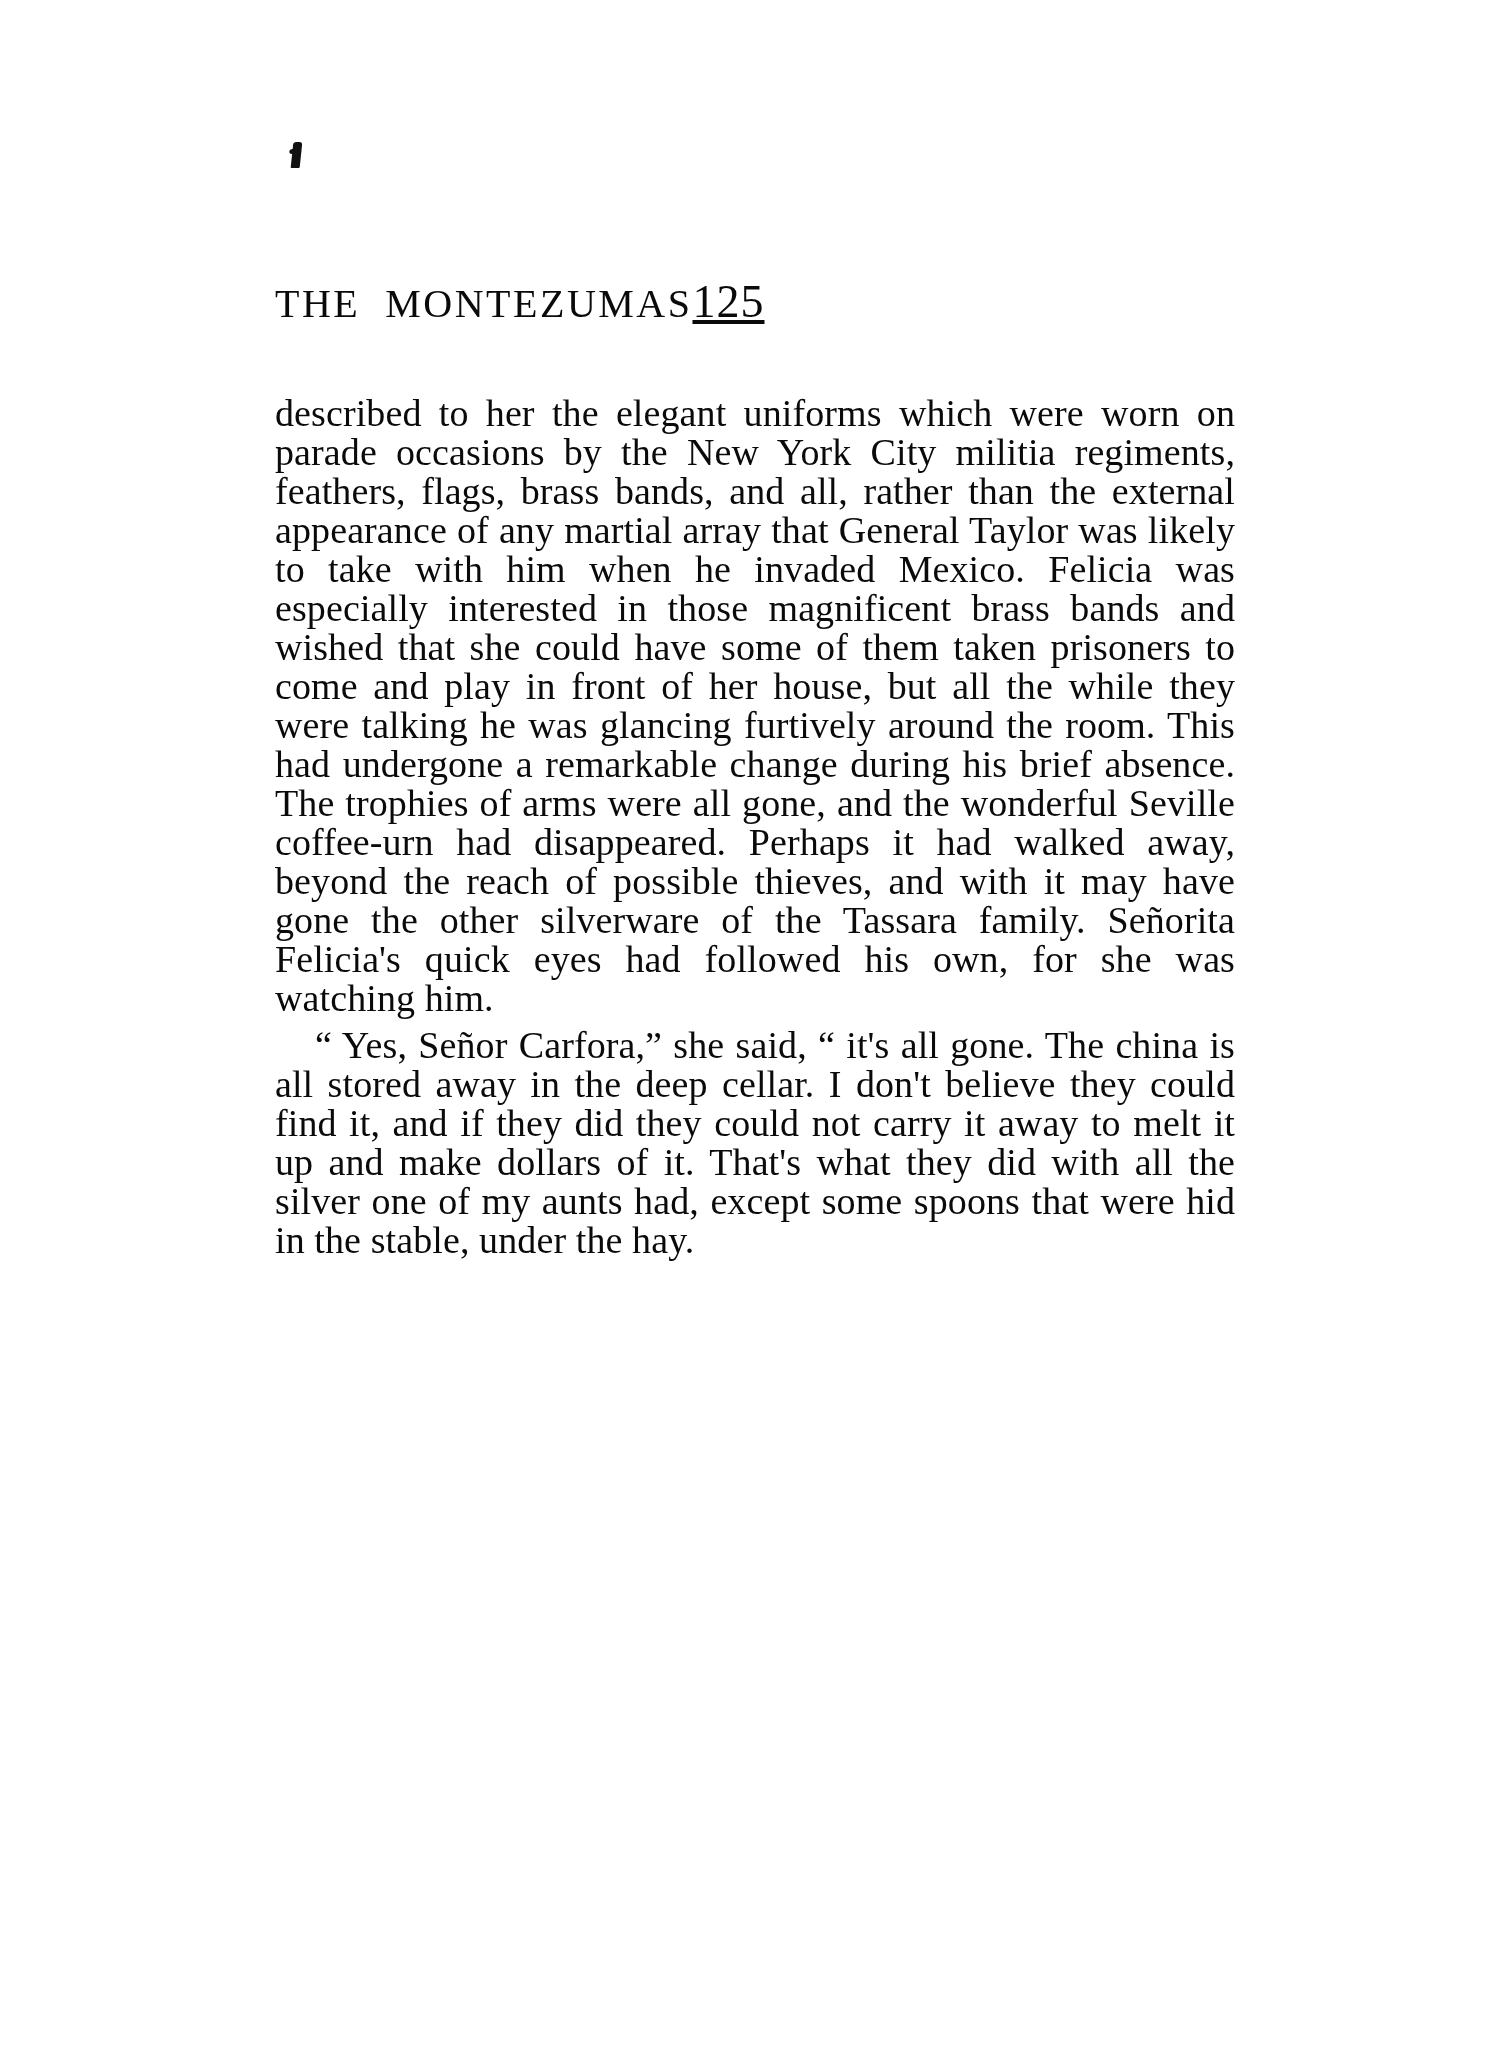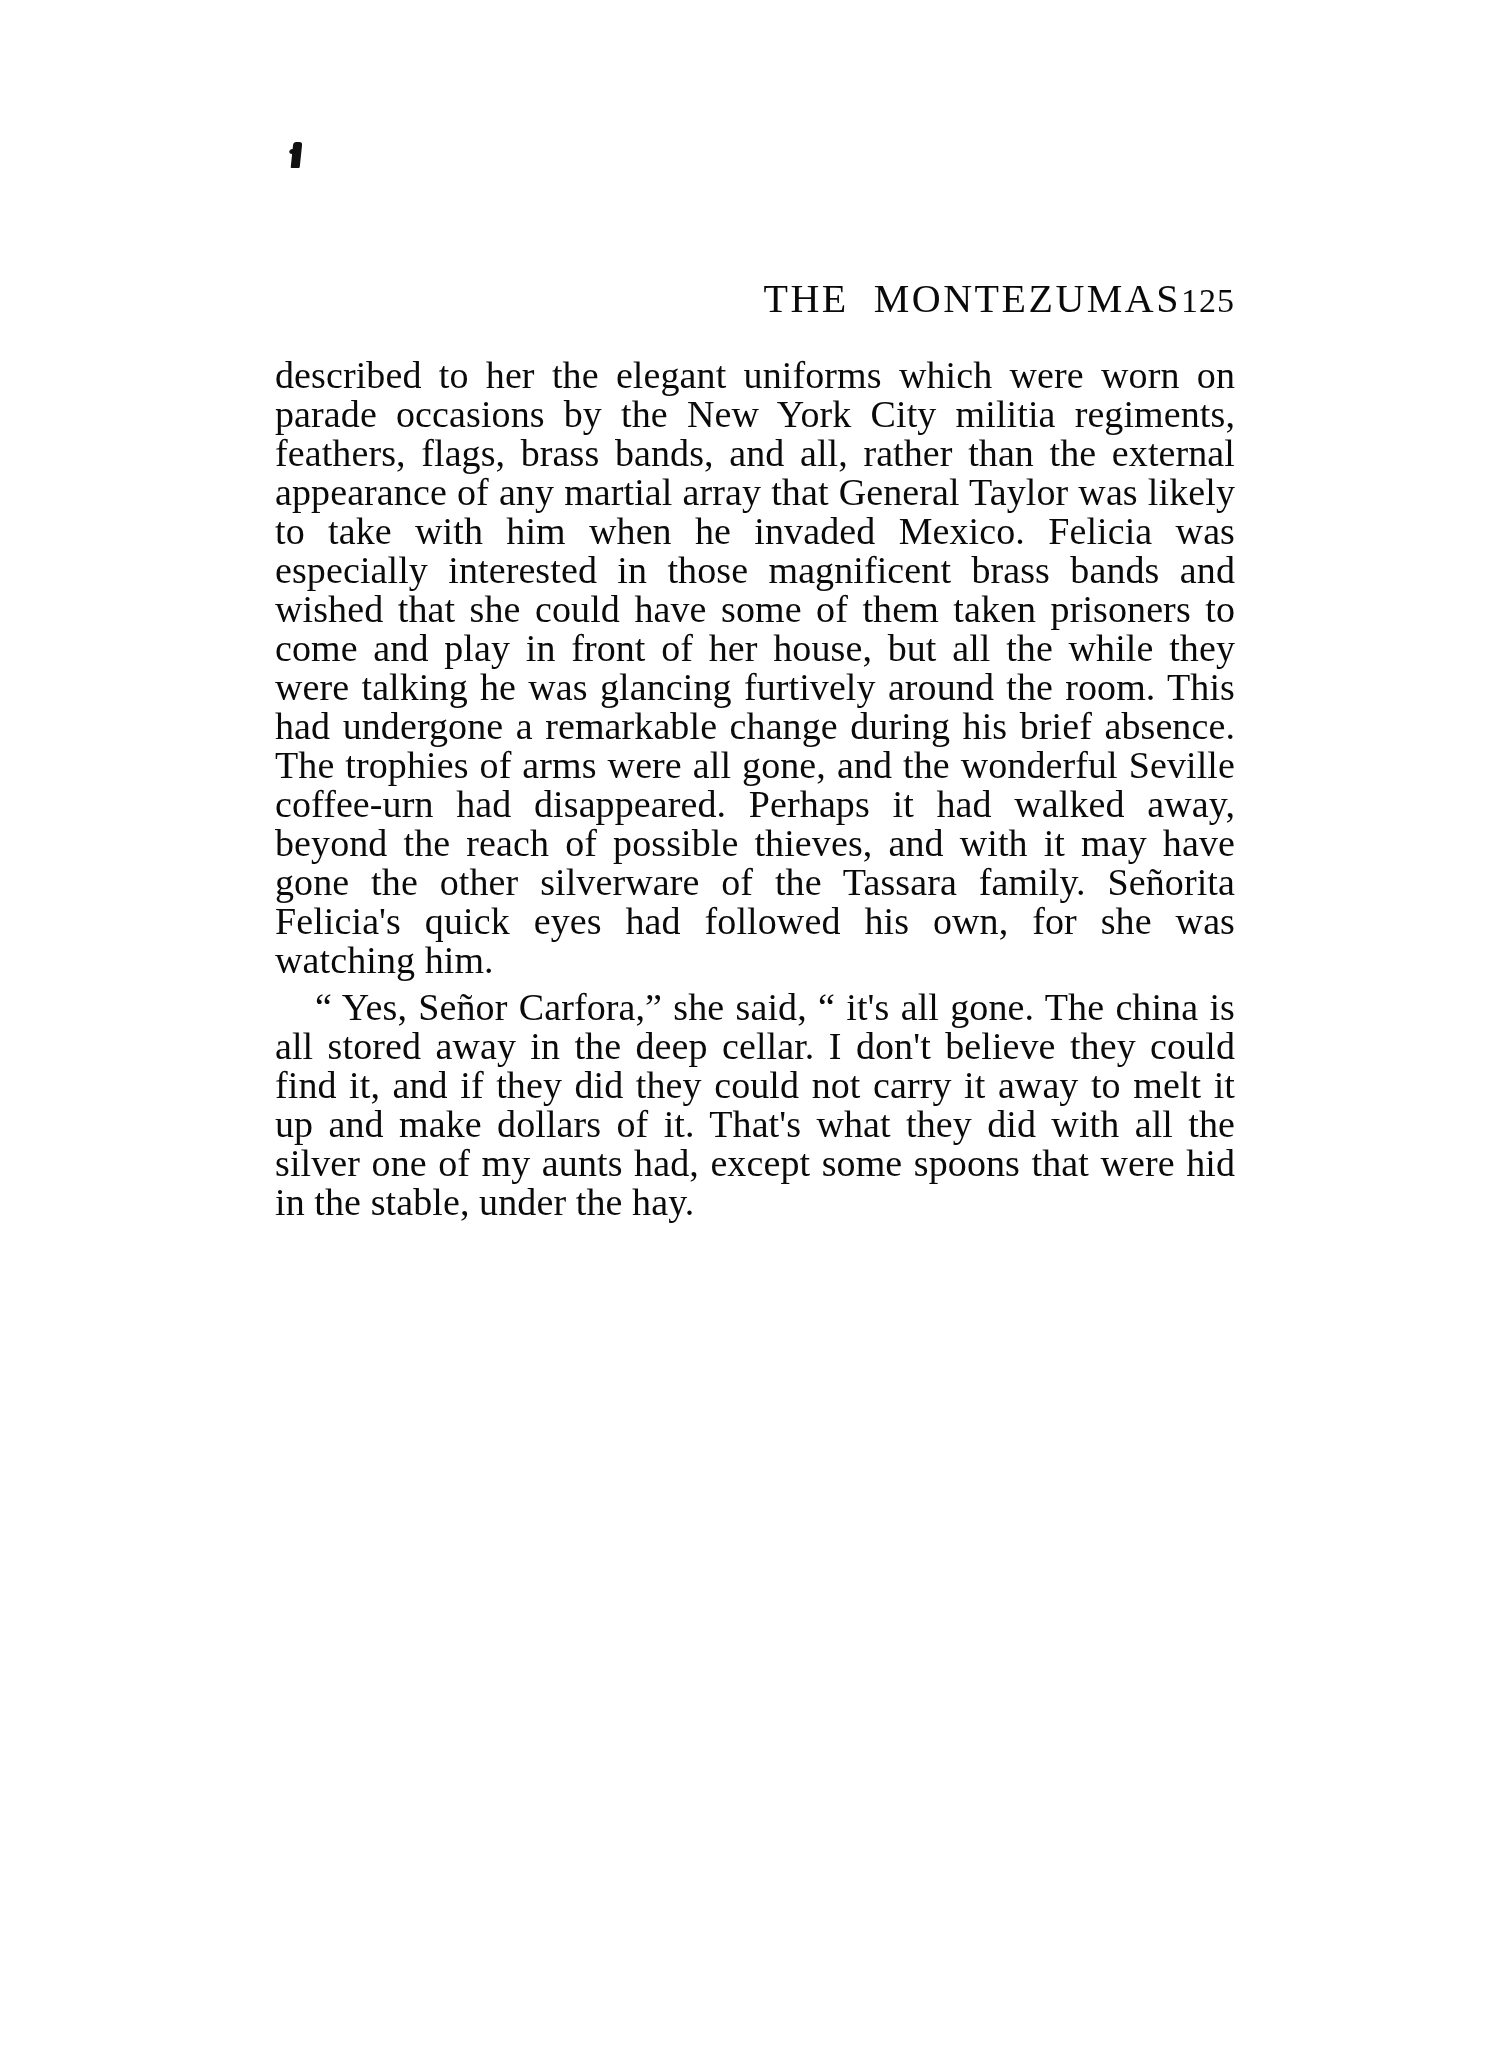--- a/index.html
+++ b/index.html
@@ -49,33 +49,34 @@
   .content {
     position: absolute;
     left: 275px;
     top: 275px;
     width: 960px;
   }
 
   .running-head {
     display: flex;
     align-items: baseline;
-    justify-content: flex-end;
-    margin-bottom: 34px;
+    justify-content: flex-start;
+    margin-bottom: 66px;
   }
   .running-head .title {
     font-size: 40px;
     letter-spacing: 2.5px;
     white-space: pre;
     font-weight: 400;
   }
   .running-head .folio {
-    font-size: 34px;
+    font-size: 46px;
     letter-spacing: 1px;
     font-weight: 400;
+    text-decoration: underline;
   }
 
   .body-text p {
     margin: 0;
     font-size: 38px;
     line-height: 39px;
     text-align: justify;
     text-justify: inter-word;
     letter-spacing: 0.1px;
     -webkit-hyphens: none;

